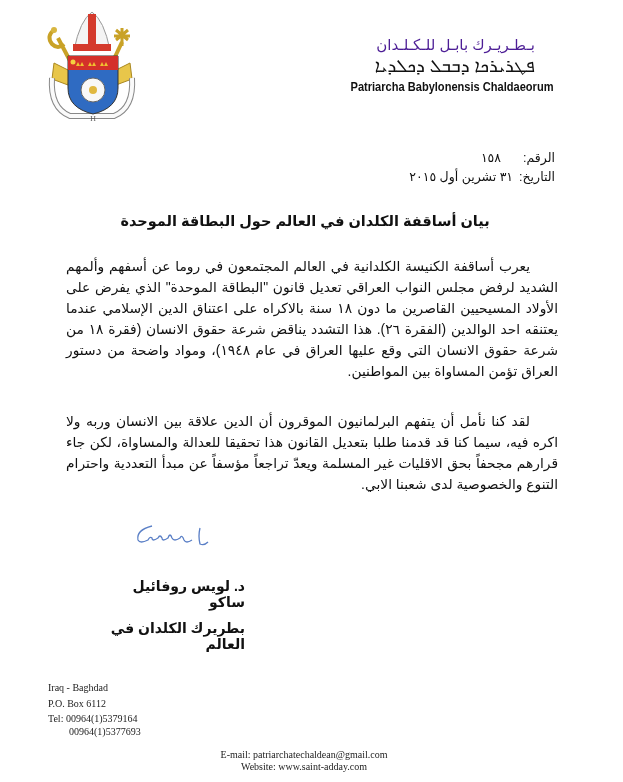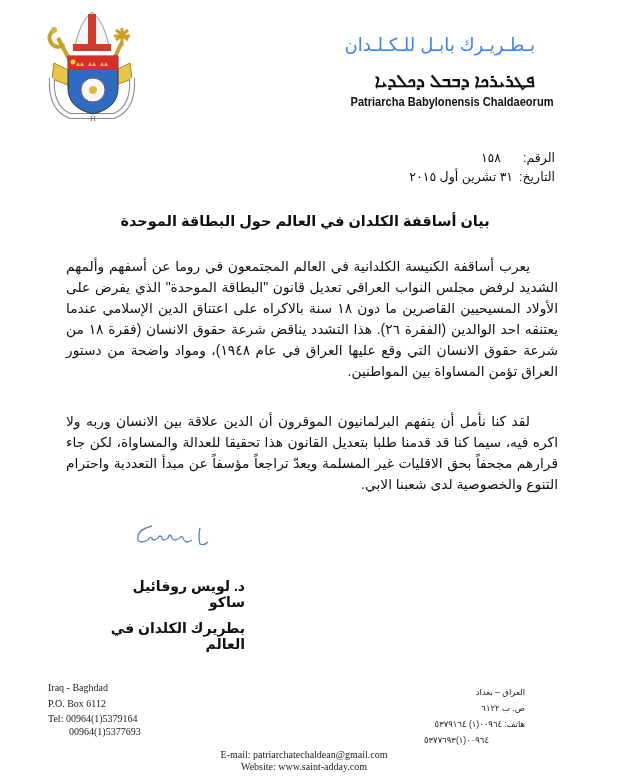--- a/index.html
+++ b/index.html
@@ -4,22 +4,22 @@
   <style>
     * { margin: 0; padding: 0; box-sizing: border-box; }
     html, body { width: 623px; height: 782px; background: #ffffff; overflow: hidden; }
     body { position: relative; font-family: "Liberation Sans", "DejaVu Sans", sans-serif; color: #111; }
 
     .page { position: absolute; left: 0; top: 0; width: 623px; height: 782px; }
 
     
     .coat-of-arms { position: absolute; left: 40px; top: 8px; width: 105px; height: 120px; }
     .letterhead { position: absolute; left: 310px; top: 36px; width: 225px; direction: rtl; text-align: right; }
-    .lh-arabic { font-size: 18px; letter-spacing: 3px; color: #3b82f6; line-height: 18px; }
-    .lh-syriac { font-size: 18px; font-weight: bold; color: #111; line-height: 22px; letter-spacing: 1px; margin-top: 16px; }
+    .lh-arabic { font-size: 15px; letter-spacing: 3px; color: #4c1d95; line-height: 18px; }
+    .lh-syriac { font-size: 18px; font-weight: normal; color: #111; line-height: 22px; letter-spacing: 1px; margin-top: 1px; }
     .lh-latin { font-family: "Liberation Sans", sans-serif; font-weight: bold; font-size: 13.5px; direction: ltr; text-align: left; transform: scaleX(0.82); transform-origin: right center; white-space: nowrap; margin-top: 2px; margin-right: 0; }
 
     
     .ref-block { position: absolute; right: 68px; top: 149px; direction: rtl; text-align: right; font-size: 12.5px; line-height: 19px; }
     .ref-label { display: inline-block; }
     .ref-value { display: inline-block; margin-right: 6px; }
     .ref-num { margin-right: 22px; margin-left: 36px; }
 
     
     .doc-title { position: absolute; left: 0; width: 510px; top: 213px; text-align: center; direction: rtl; font-weight: bold; font-size: 14.5px; }
@@ -110,25 +110,19 @@
   <div class="sign-name">د. لويس روفائيل ساكو</div>
   <div class="sign-title">بطريرك الكلدان في العالم</div>
 
   <div class="footer-left">
     <div>Iraq - Baghdad</div>
     <div>P.O. Box 6112</div>
     <div style="line-height:13px;">Tel: 00964(1)5379164</div>
     <div class="tel2" style="line-height:13px;">00964(1)5377693</div>
   </div>
 
-  <div class="footer-right">
-    <div>العراق – بغداد</div>
-    <div>ص. ب ٦١٢٢</div>
-    <div>هاتف: ٠٠٩٦٤(١) ٥٣٧٩١٦٤</div>
-    <div class="tel2">٠٠٩٦٤(١)٥٣٧٧٦٩٣</div>
-  </div>
 
   <div class="footer-center">
     <div>E-mail: patriarchatechaldean@gmail.com</div>
     <div>Website: www.saint-adday.com</div>
   </div>
 
 </div>
 
 </body></html>

